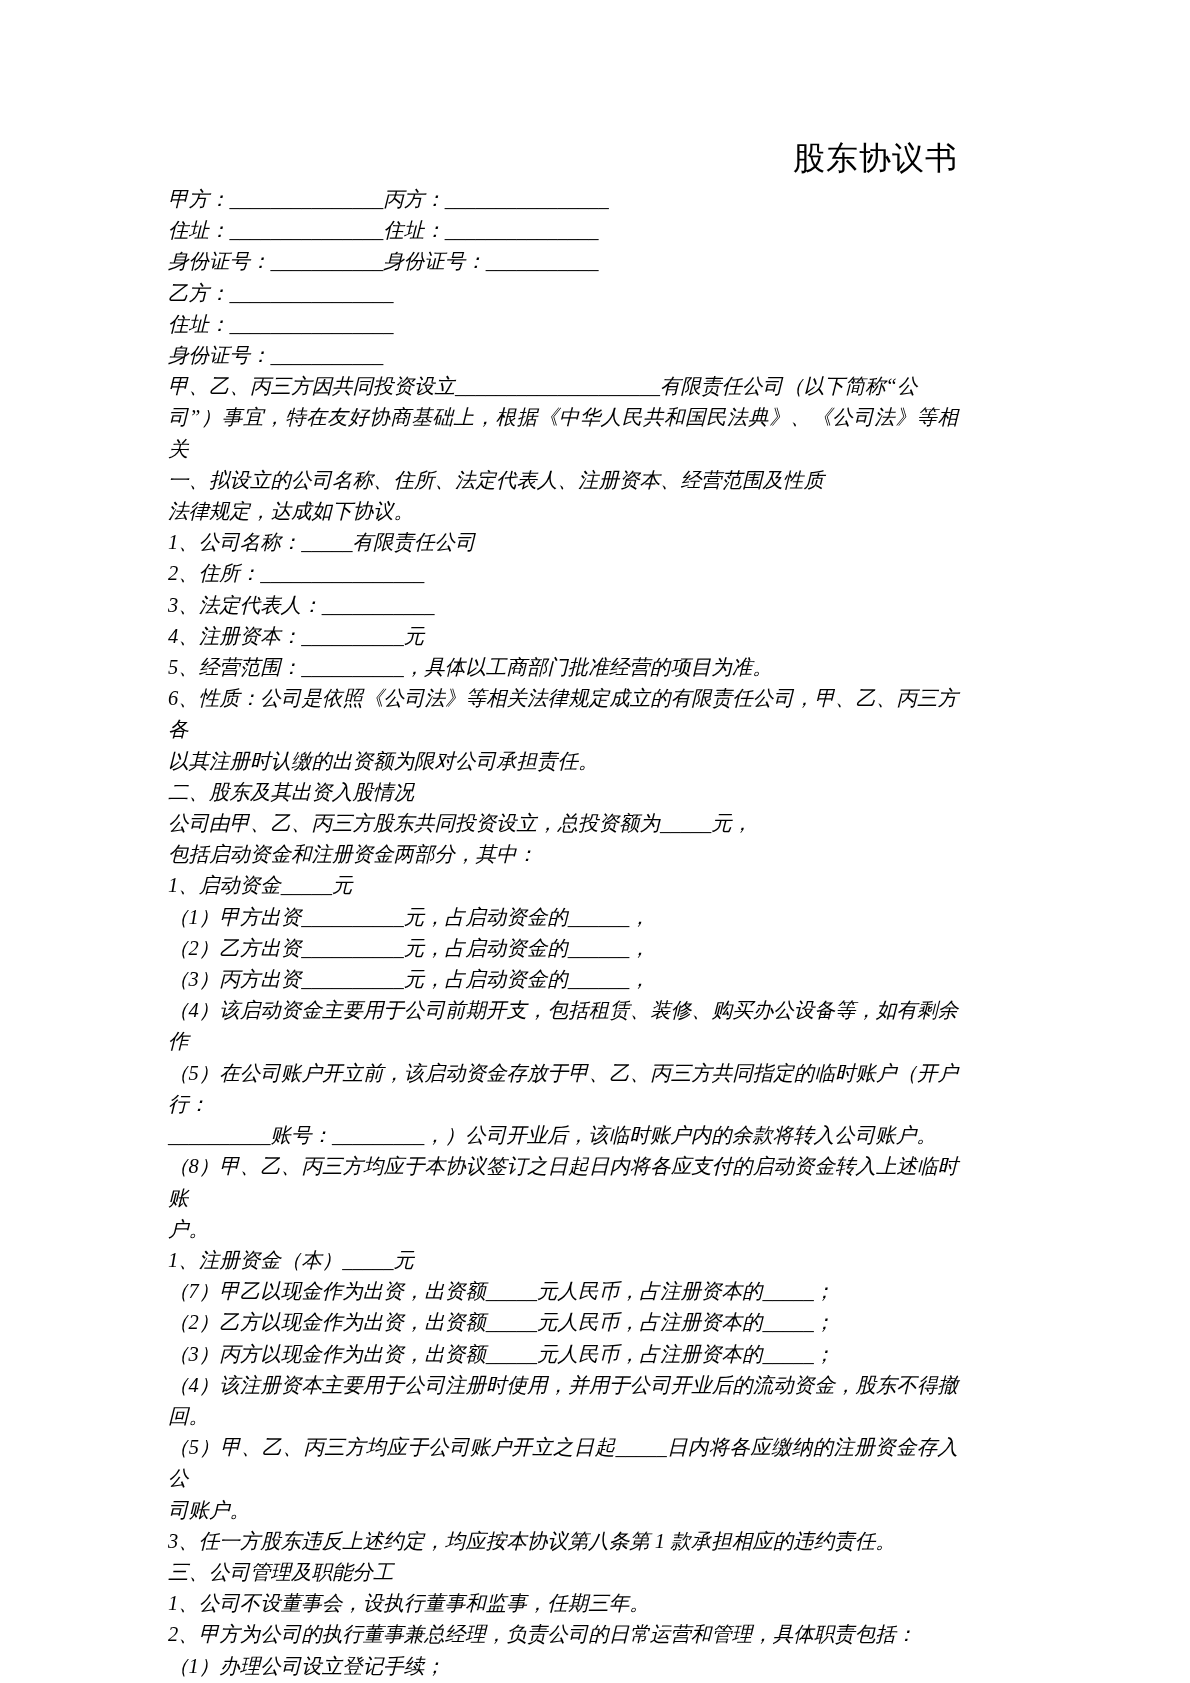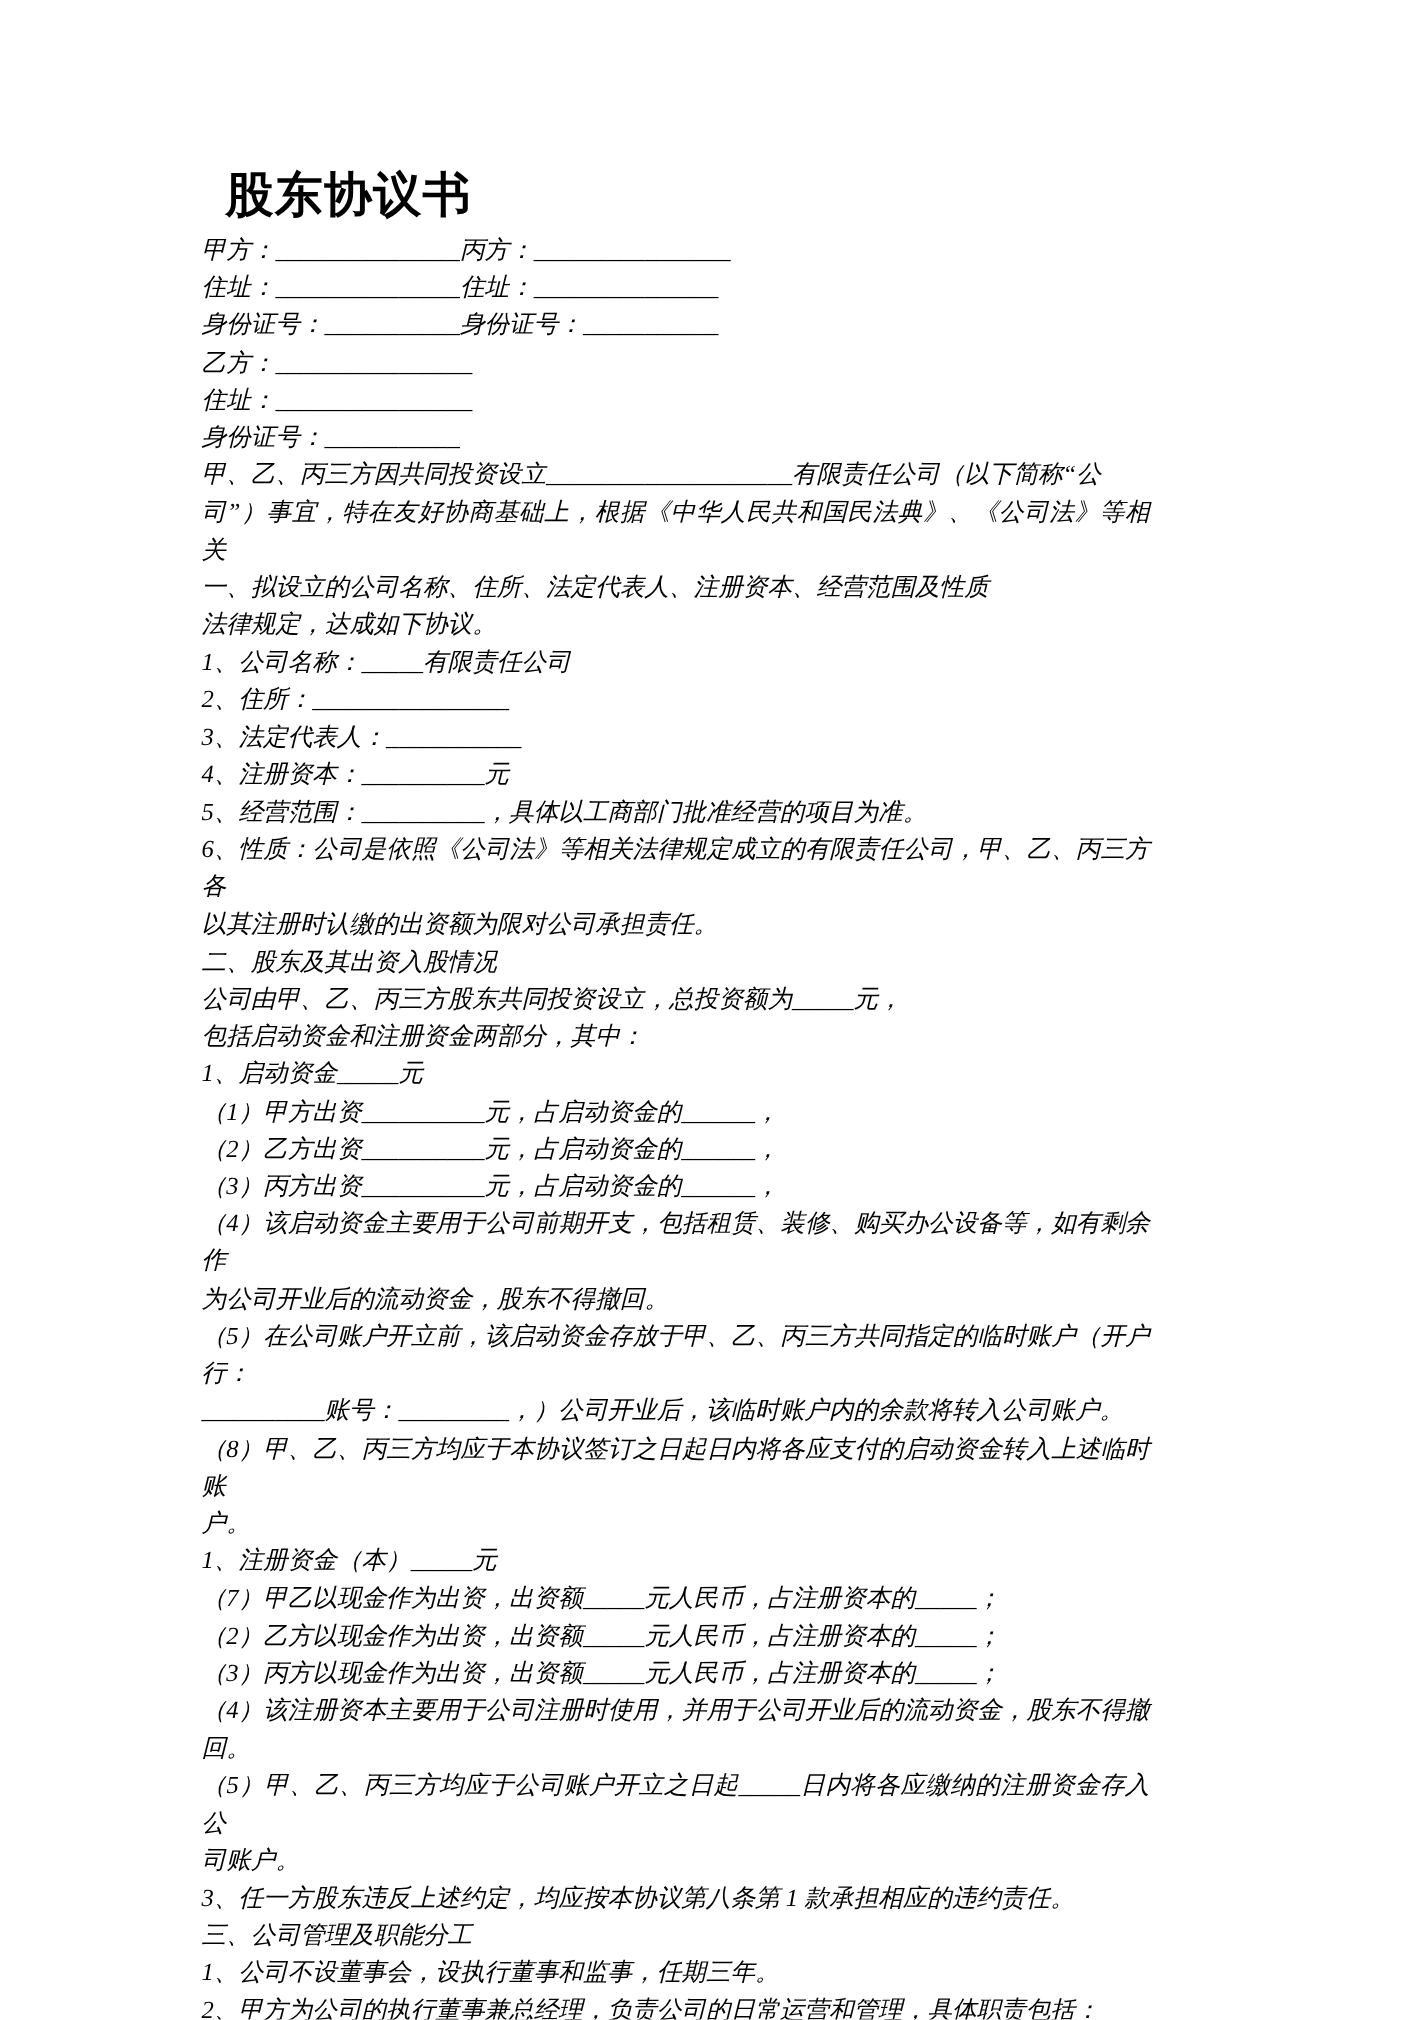--- a/index.html
+++ b/index.html
@@ -22,23 +22,23 @@
     box-sizing: border-box;
     padding: 0;
   }
   .doc-body {
     position: absolute;
     left: 168px;
     top: 138px;
     width: 790px;
   }
   .doc-title {
-    font-size: 40px;
-    font-weight: bold;
-    text-align: left;
+    font-size: 32px;
+    font-weight: normal;
+    text-align: right;
     line-height: 1.25;
     letter-spacing: 1px;
     margin: 0 0 6px 0;
     padding-left: 20px;
   }
   .ln {
     font-size: 20.5px;
     line-height: 31.2px;
     white-space: pre-wrap;
     word-break: break-all;
@@ -74,21 +74,20 @@
         <p class="ln">6、性质：公司是依照《公司法》等相关法律规定成立的有限责任公司，甲、乙、丙三方各</p>
         <p class="ln">以其注册时认缴的出资额为限对公司承担责任。</p>
         <p class="ln">二、股东及其出资入股情况</p>
         <p class="ln">公司由甲、乙、丙三方股东共同投资设立，总投资额为_____元，</p>
         <p class="ln">包括启动资金和注册资金两部分，其中：</p>
         <p class="ln">1、启动资金_____元</p>
         <p class="ln">（1）甲方出资__________元，占启动资金的______，</p>
         <p class="ln">（2）乙方出资__________元，占启动资金的______，</p>
         <p class="ln">（3）丙方出资__________元，占启动资金的______，</p>
         <p class="ln">（4）该启动资金主要用于公司前期开支，包括租赁、装修、购买办公设备等，如有剩余作</p>
-        <p class="ln">为公司开业后的流动资金，股东不得撤回。</p>
         <p class="ln">（5）在公司账户开立前，该启动资金存放于甲、乙、丙三方共同指定的临时账户（开户行：</p>
         <p class="ln">__________账号：_________，）公司开业后，该临时账户内的余款将转入公司账户。</p>
         <p class="ln">（8）甲、乙、丙三方均应于本协议签订之日起日内将各应支付的启动资金转入上述临时账</p>
         <p class="ln">户。</p>
         <p class="ln">1、注册资金（本）_____元</p>
         <p class="ln">（7）甲乙以现金作为出资，出资额_____元人民币，占注册资本的_____；</p>
         <p class="ln">（2）乙方以现金作为出资，出资额_____元人民币，占注册资本的_____；</p>
         <p class="ln">（3）丙方以现金作为出资，出资额_____元人民币，占注册资本的_____；</p>
         <p class="ln">（4）该注册资本主要用于公司注册时使用，并用于公司开业后的流动资金，股东不得撤回。</p>
         <p class="ln">（5）甲、乙、丙三方均应于公司账户开立之日起_____日内将各应缴纳的注册资金存入公</p>

